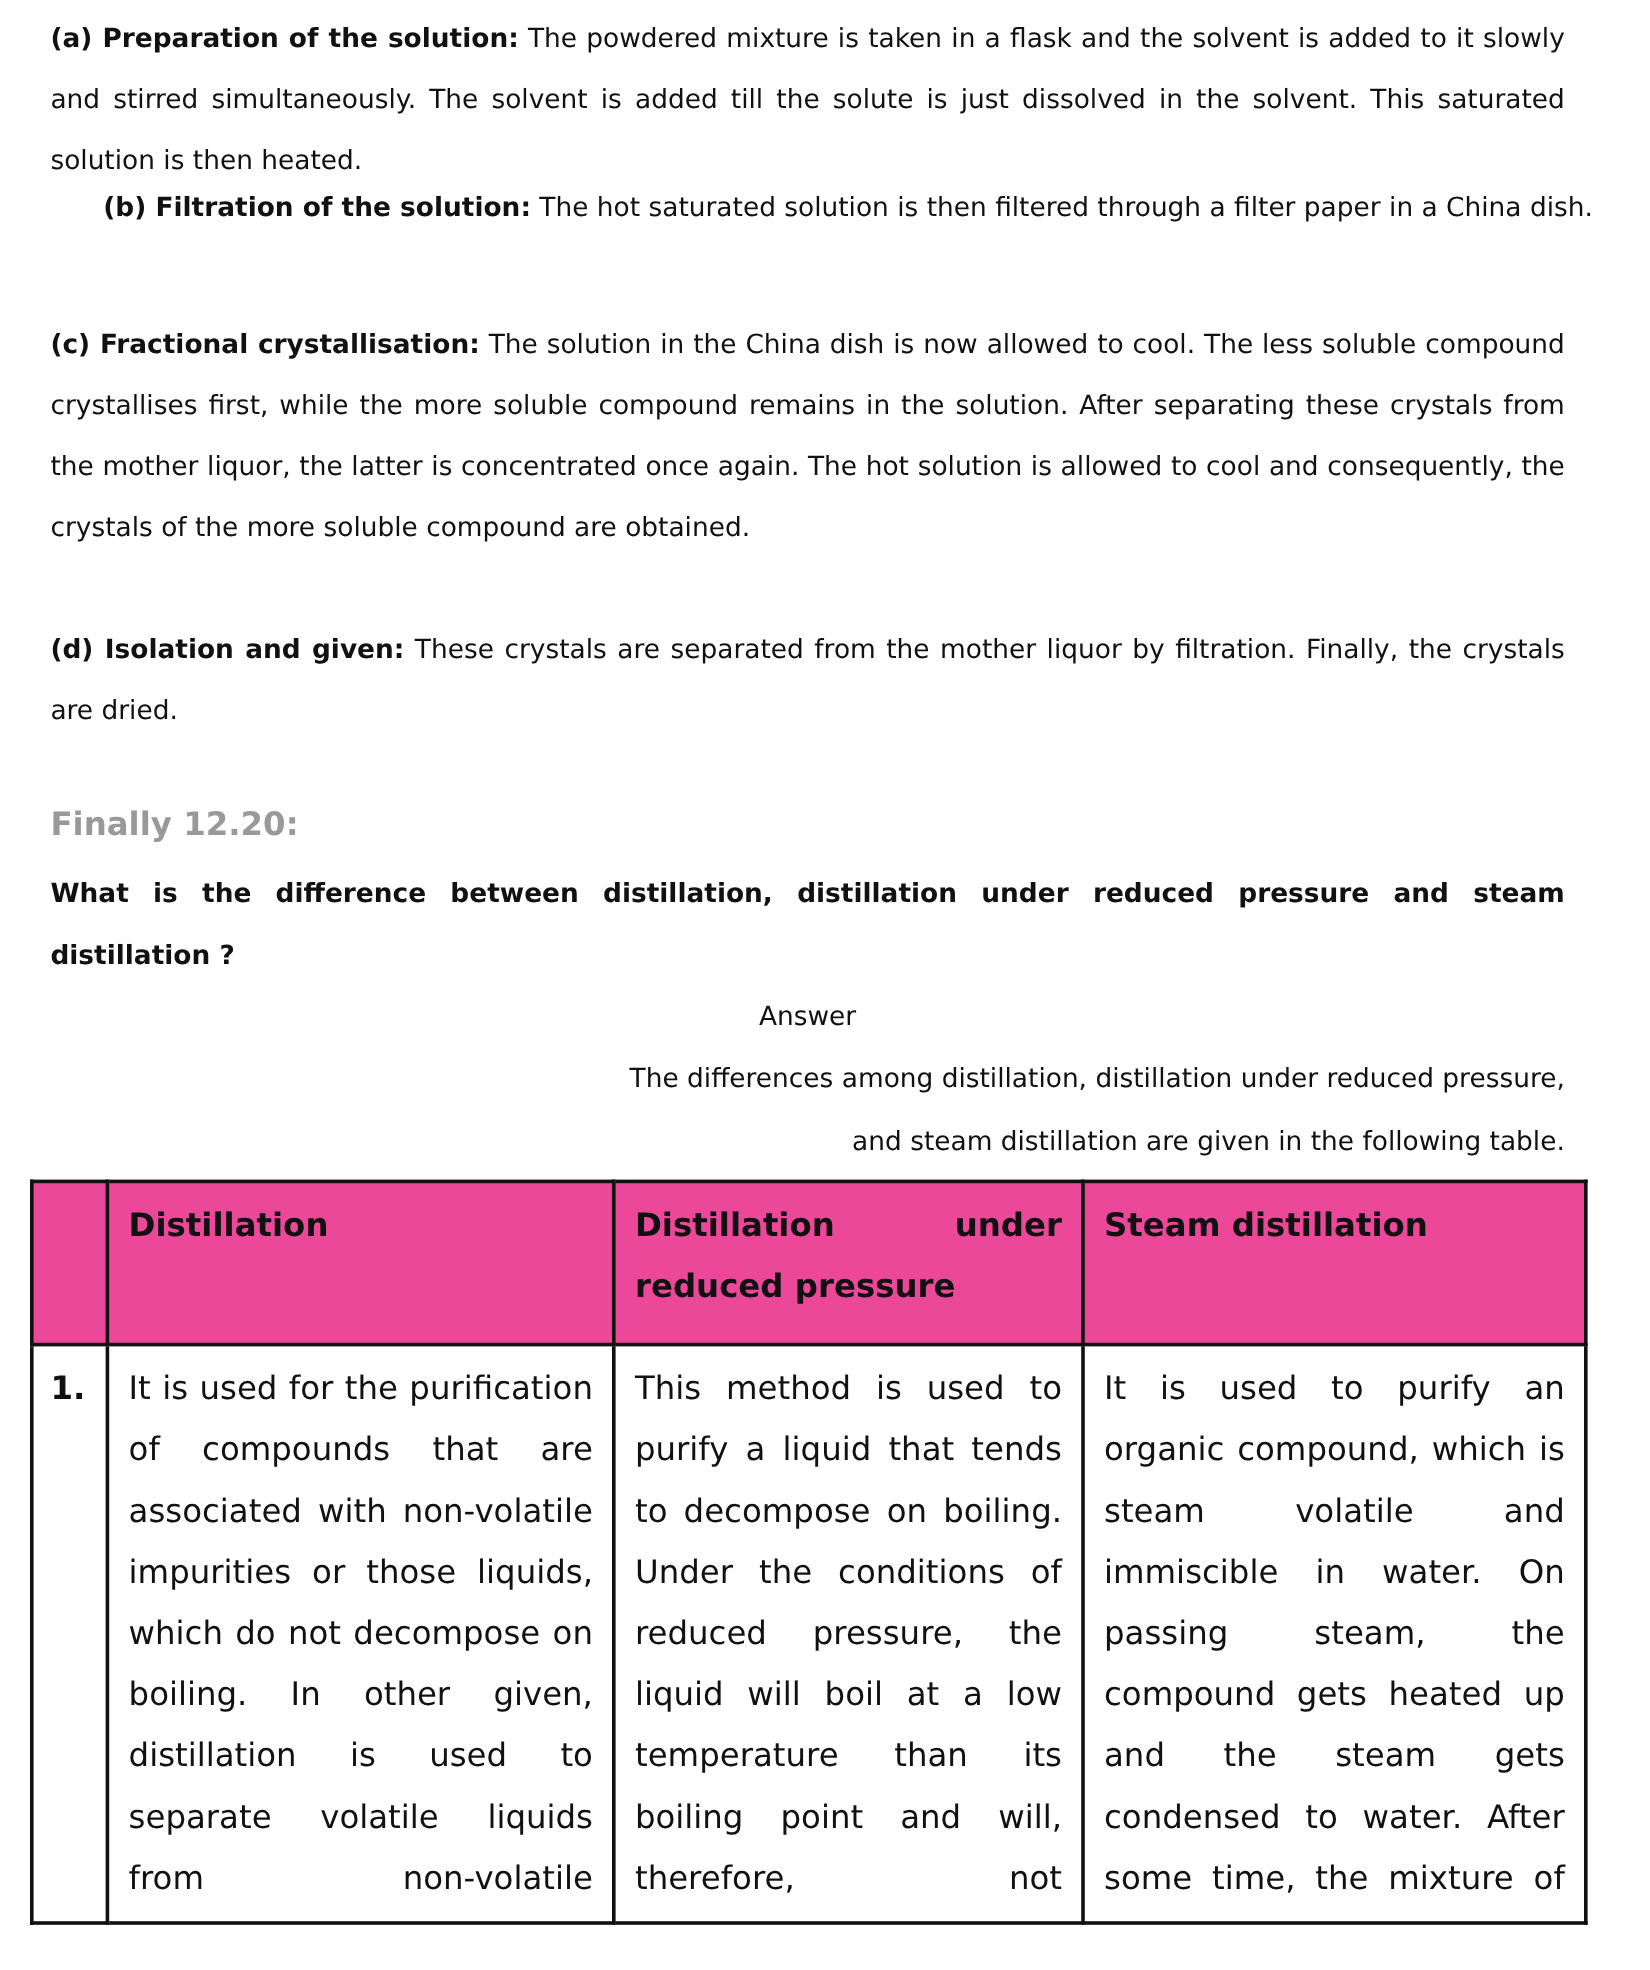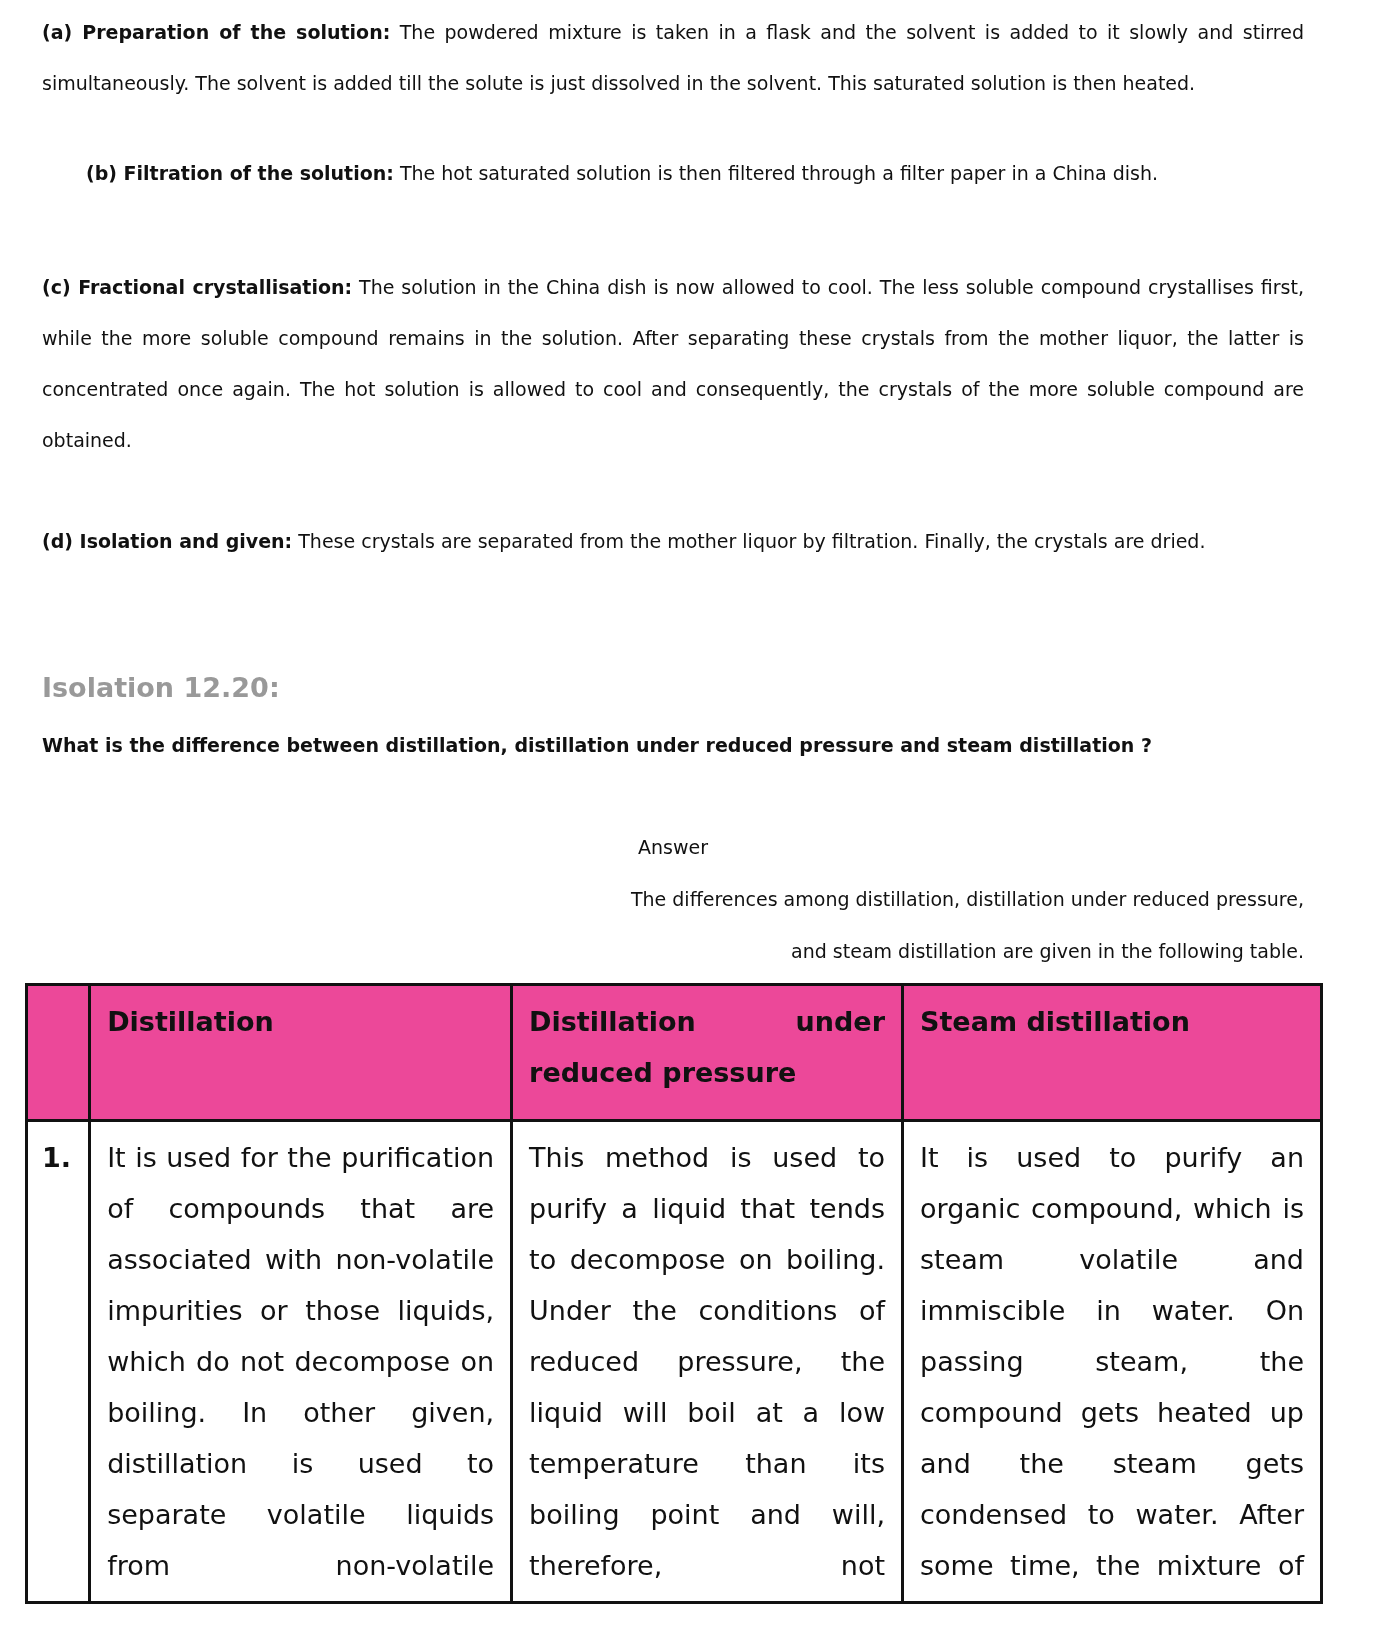--- a/index.html
+++ b/index.html
@@ -1,17 +1,17 @@
 <!DOCTYPE html>
 <html><head>
   <meta charset="utf-8">
   <style>
     html, body { margin: 0; padding: 0; background: #ffffff; }
     body { width: 1375px; height: 1642px; position: relative; overflow: hidden; font-family: "DejaVu Sans", sans-serif; color: #111; }
-    .para { position: absolute; left: 42px; width: 1262px; font-size: 19px; line-height: 51px; text-align: justify; }
+    .para { position: absolute; left: 42px; width: 1262px; font-size: 22px; line-height: 51px; text-align: justify; }
     .para b { font-weight: bold; }
     .qhead { position: absolute; left: 42px; top: 672px; font-size: 27px; font-weight: bold; color: #999999; }
     table.cmp { position: absolute; left: 25px; top: 983px; width: 1298px; border-collapse: collapse; table-layout: fixed; }
     table.cmp td, table.cmp th { border: 3px solid #111; vertical-align: top; padding: 10px 16px 10px 16px; font-size: 27px; line-height: 51px; }
     table.cmp thead th { background: #ec4899; text-align: left; font-weight: bold; height: 113px; }
     table.cmp tbody td { text-align: justify; text-align-last: justify; }
     table.cmp tbody td.num { font-weight: bold; text-align: left; text-align-last: left; padding-left: 14px; }
     .th-split { display: flex; justify-content: space-between; }
     .footer-link { position: absolute; right: 58px; top: 1648px; color: #7f1d1d; font-family: "Liberation Sans", sans-serif; font-weight: bold; font-size: 24px; text-decoration: underline; }
   </style>
@@ -24,21 +24,21 @@
 <div class="para" style="top: 148px; margin-left: 44px;">
   <b>(b) Filtration of the solution:</b><span> The hot saturated solution is then filtered through a filter paper in a China dish.</span>
 </div>
 <div class="para" style="top: 262px;">
   <b>(c) Fractional crystallisation:</b><span> The solution in the China dish is now allowed to cool. The less soluble compound crystallises first, while the more soluble compound remains in the solution. After separating these crystals from the mother liquor, the latter is concentrated once again. The hot solution is allowed to cool and consequently, the crystals of the more soluble compound are obtained.</span>
 </div>
 <div class="para" style="top: 516px;">
   <b>(d) Isolation and given:</b><span> These crystals are separated from the mother liquor by filtration. Finally, the crystals are dried.</span>
 </div>
 
-<div class="qhead">Isolation 12.20:</div>
+<div class="qhead">Finally 12.20:</div>
 <div class="para" style="top: 720px; font-weight: bold;">What is the difference between distillation, distillation under reduced pressure and steam distillation ?</div>
 <div class="para" style="top: 822px; text-align: center;">Answer</div>
 <div class="para" style="top: 874px; text-align: right;">The differences among distillation, distillation under reduced pressure,</div>
 <div class="para" style="top: 926px; text-align: right;">and steam distillation are given in the following table.</div>
 
 <table class="cmp">
   <colgroup>
     <col style="width: 63px;">
     <col style="width: 421px;">
     <col style="width: 390px;">

